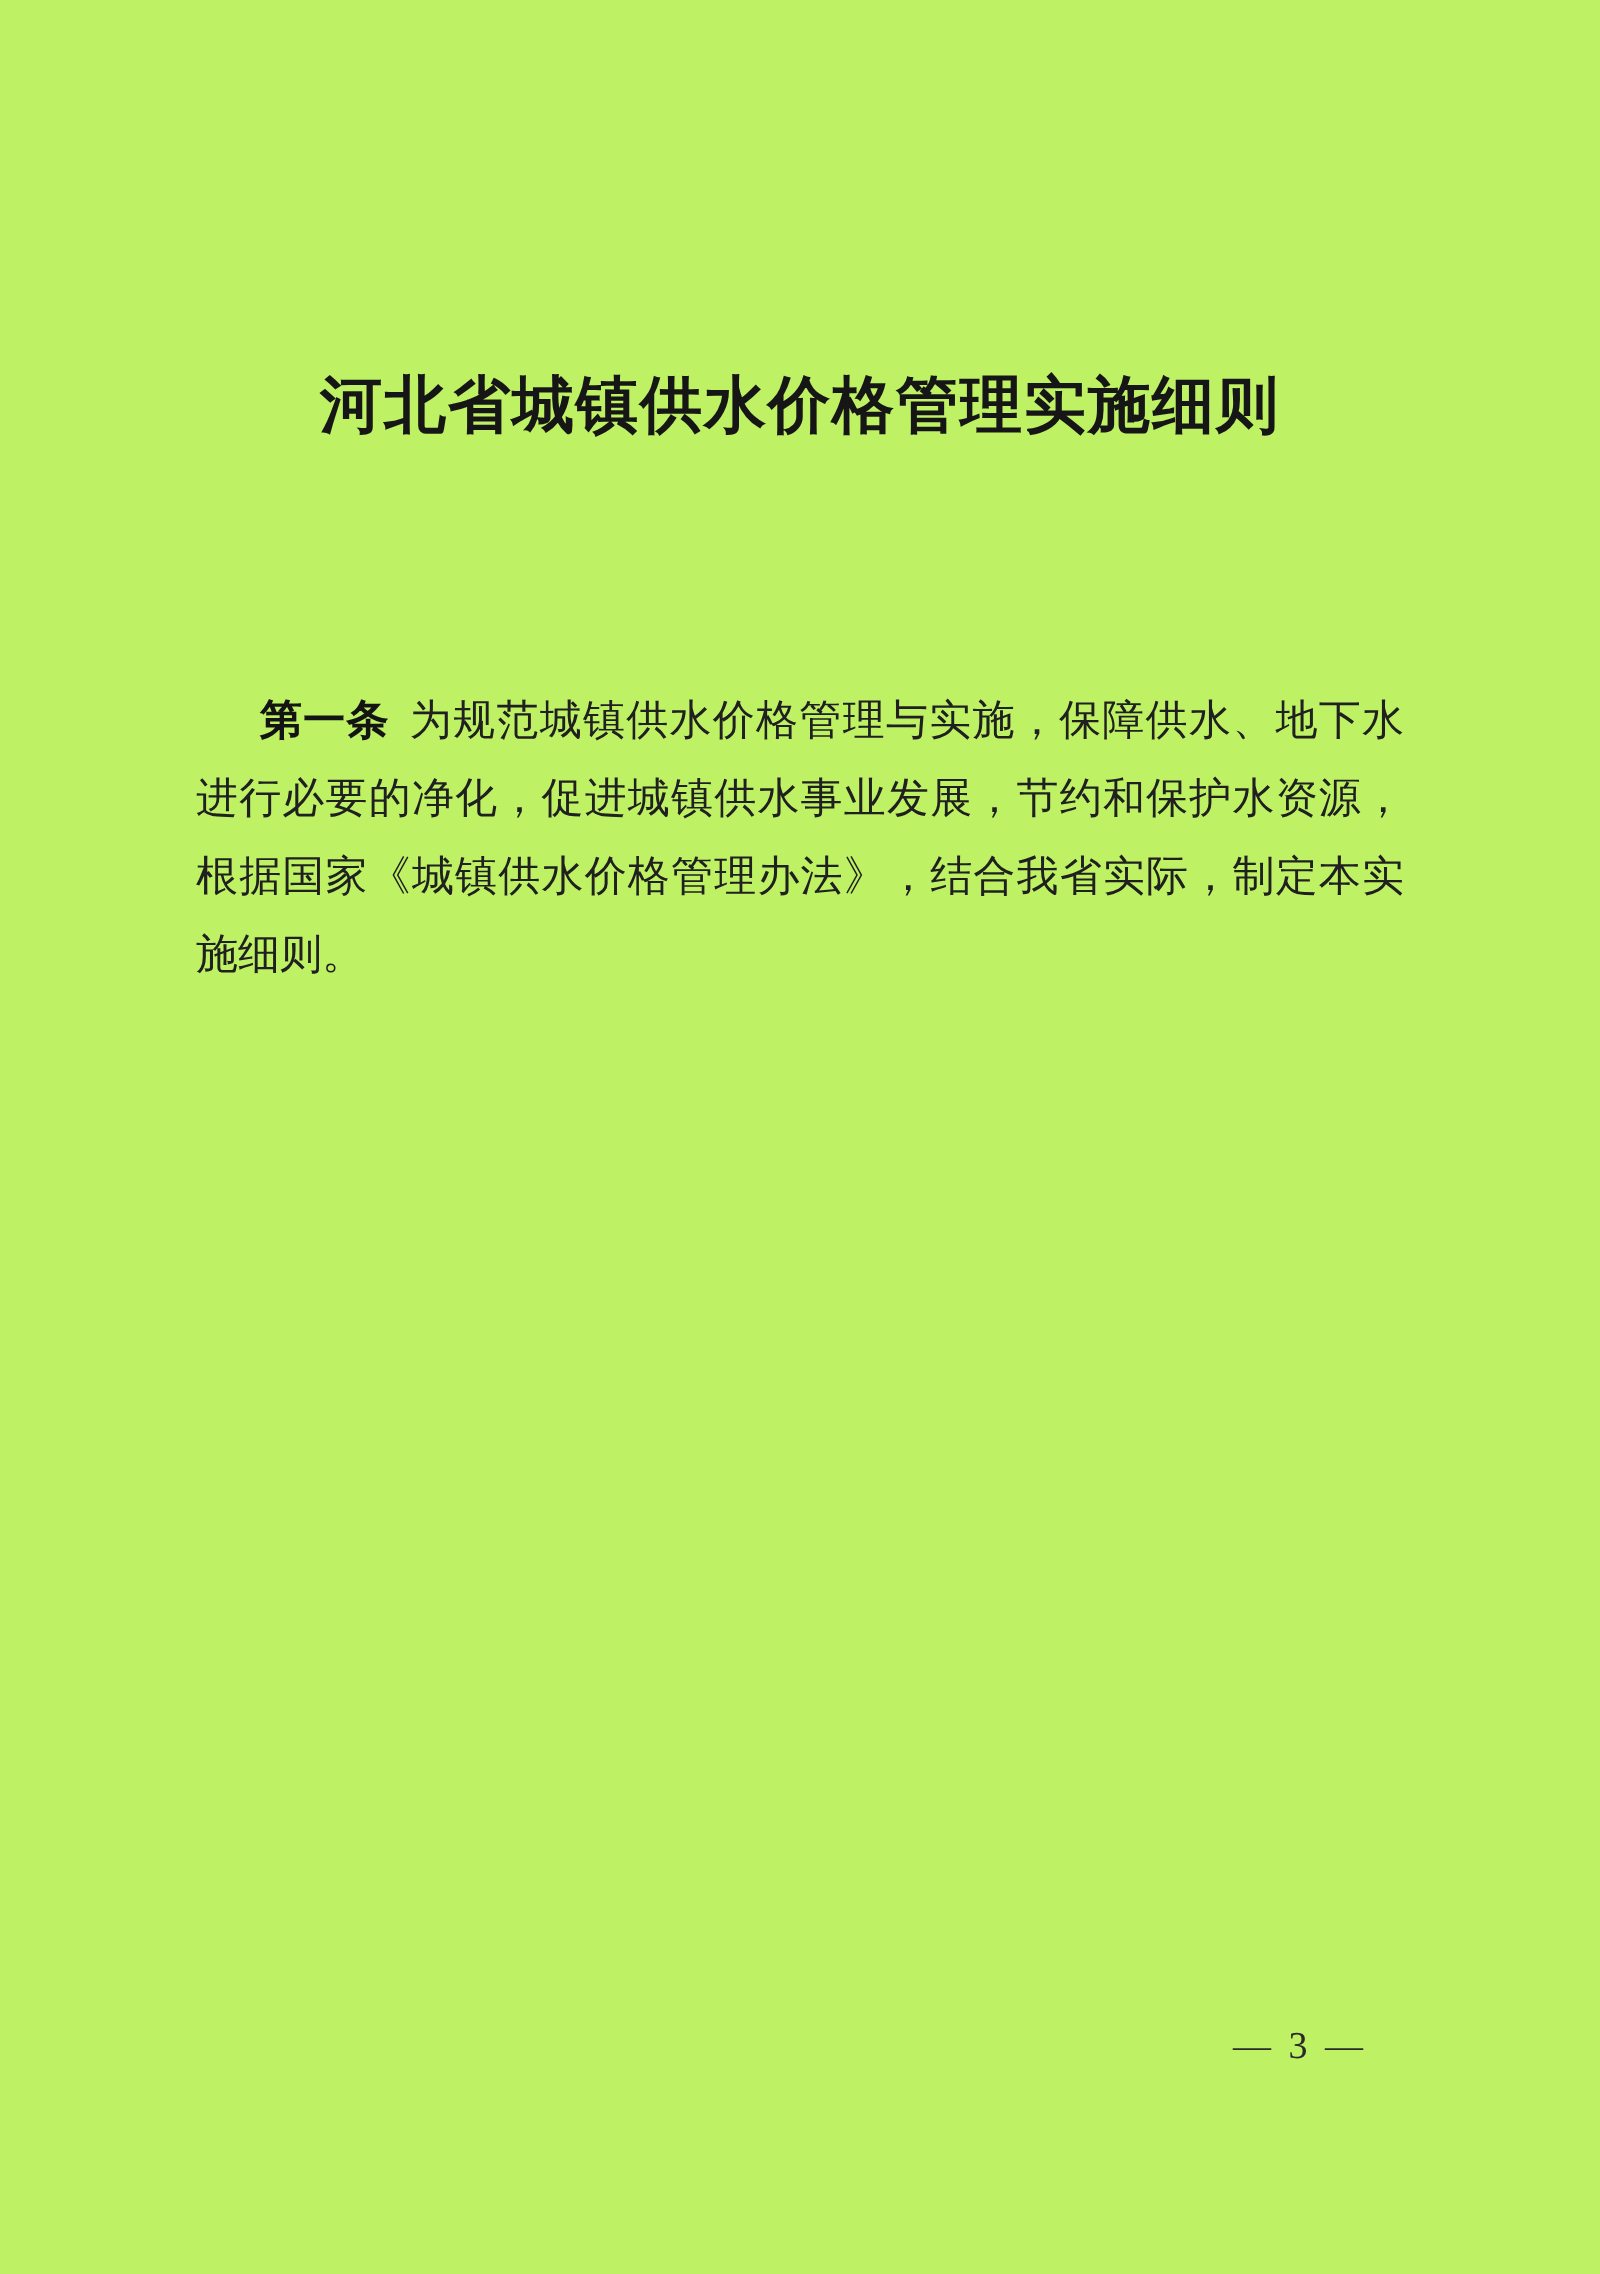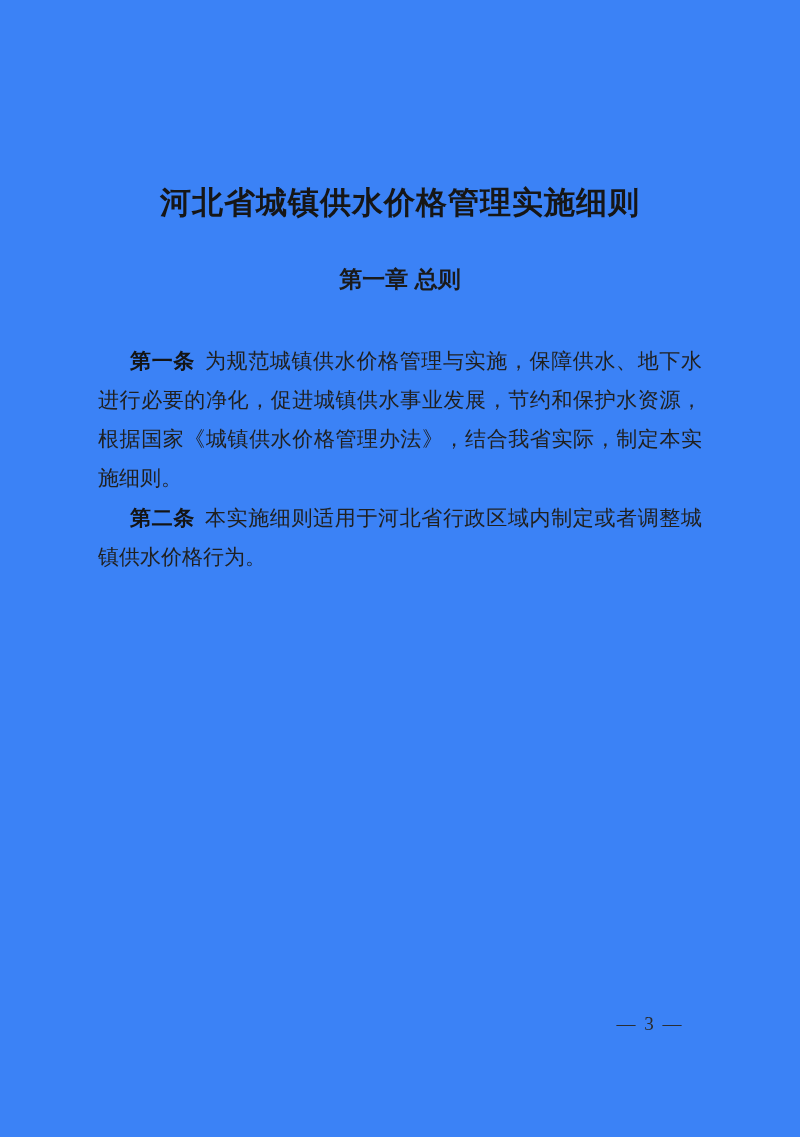--- a/index.html
+++ b/index.html
@@ -4,21 +4,21 @@
 <style>
   html, body {
     margin: 0;
     padding: 0;
     background: #ffffff;
   }
   .page {
     position: relative;
     width: 800px;
     height: 1137px;
-    background: #3b82f6;
+    background: #bef264;
     color: #1c1c1c;
     font-family: "Liberation Serif", "DejaVu Serif", serif;
     overflow: hidden;
   }
   .doc-title {
     position: absolute;
     top: 182px;
     left: 0;
     width: 100%;
     margin: 0;
@@ -54,21 +54,21 @@
     text-justify: inter-character;
     color: #202020;
   }
   .doc-body p {
     margin: 0;
     padding: 0;
     text-indent: 32px;
   }
   .art-label {
     font-weight: 700;
-    font-family: Liberation Sans, sans-serif;
+    font-family: Liberation Serif, serif;
     margin-right: 10px;
     color: #141414;
   }
   .page-number {
     position: absolute;
     top: 1010px;
     left: 560px;
     width: 180px;
     text-align: center;
     font-size: 19px;
@@ -78,31 +78,27 @@
     font-family: "Liberation Serif", "DejaVu Serif", serif;
   }
 </style>
 </head>
 <body>
 
 <div class="page">
 
   <h1 class="doc-title">河北省城镇供水价格管理实施细则</h1>
 
-  <h2 class="chapter-heading">第一章 总则</h2>
 
   <section class="doc-body">
 
     <p>
       <span class="art-label">第一条</span><span class="art-text">为规范城镇供水价格管理与实施，保障供水、地下水进行必要的净化，促进城镇供水事业发展，节约和保护水资源，根据国家《城镇供水价格管理办法》，结合我省实际，制定本实施细则。</span>
     </p>
 
-    <p>
-      <span class="art-label">第二条</span><span class="art-text">本实施细则适用于河北省行政区域内制定或者调整城镇供水价格行为。</span>
-    </p>
 
 
 
 
   </section>
 
   <div class="page-number">— 3 —</div>
 
 </div>
 

